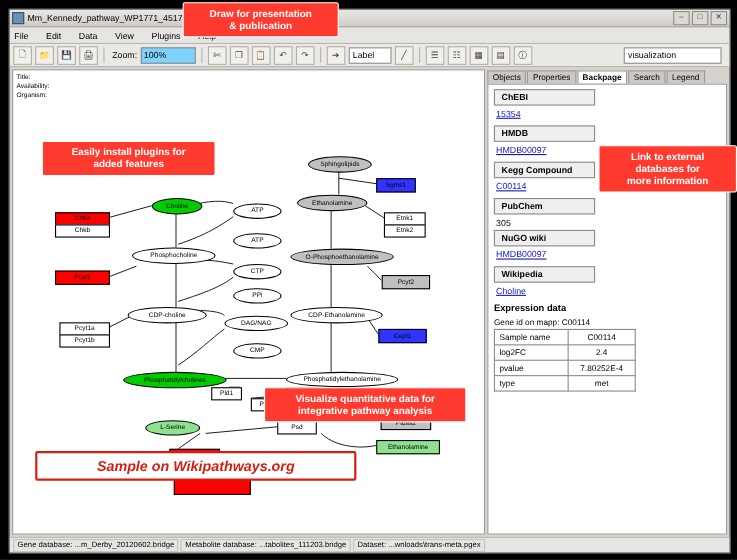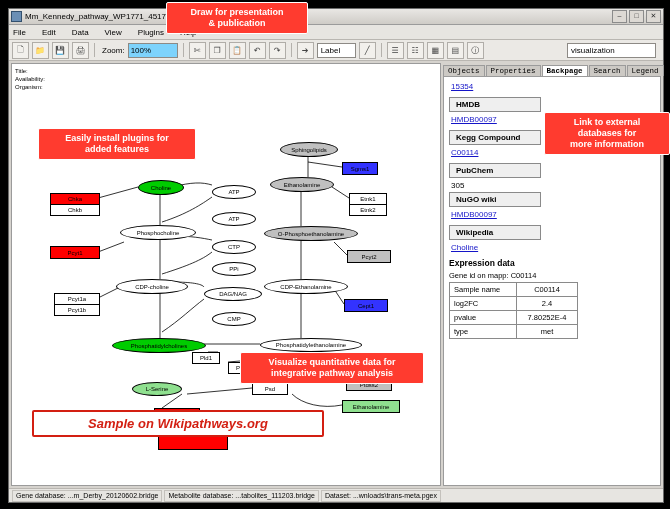--- a/index.html
+++ b/index.html
@@ -42,21 +42,21 @@
   .combo{height:13px;background:#fff;border:1px solid #8d8a85;font-size:8px;
          line-height:13px;padding-left:3px;position:relative;}
   .labelbox{width:34px;}
   
   .bodyrow{flex:1;display:flex;min-height:0;}
   .canvaswrap{flex:1;background:#fff;border:1px solid #9b9b9b;margin:2px;position:relative;overflow:hidden;}
   .leftmeta{position:absolute;left:3px;top:3px;font-size:6px;line-height:8px;color:#000;}
   
   .rightpanel{width:218px;display:flex;flex-direction:column;margin:2px 2px 2px 0;}
   .tabs{display:flex;font-size:7.5px;height:13px;align-items:flex-end;}
-  .tab{padding:1px 4px;border:1px solid #9b9b9b;border-bottom:none;background:#ccc9c4;margin-right:1px;font-family:Liberation Mono, monospace;}
+  .tab{padding:1px 4px;border:1px solid #9b9b9b;border-bottom:none;background:#ccc9c4;margin-right:1px;}
   .tab.active{background:#ffffff;font-weight:bold;}
   .panelbody{flex:1;background:#fff;border:1px solid #9b9b9b;overflow:hidden;
              padding:4px 5px;font-size:8px;color:#000;}
   .sectbox{display:inline-block;border:1px solid #8a8a8a;background:#efefef;
            padding:2px 6px;font-weight:bold;font-size:8px;margin-bottom:2px;min-width:78px;}
   .link{color:#1414c8;text-decoration:underline;font-size:8px;display:block;margin:1px 0 6px 2px;}
   .plainval{font-size:8px;margin:1px 0 2px 2px;}
   .exprhdr{font-weight:bold;font-size:8.5px;margin:4px 0 3px 0;}
   .geneid{font-size:7.5px;margin-bottom:2px;}
   table.expr{border-collapse:collapse;font-size:7.5px;}
@@ -295,20 +295,21 @@
 
     <div class="rightpanel">
       <div class="tabs">
         <span class="tab">Objects</span>
         <span class="tab">Properties</span>
         <span class="tab active">Backpage</span>
         <span class="tab">Search</span>
         <span class="tab">Legend</span>
       </div>
       <div class="panelbody">
+        <div class="sectbox">ChEBI</div>
         <a class="link" href="#">15354</a>
 
         <div class="sectbox">HMDB</div>
         <a class="link" href="#">HMDB00097</a>
 
         <div class="sectbox">Kegg Compound</div>
         <a class="link" href="#">C00114</a>
 
         <div class="sectbox">PubChem</div>
         <div class="plainval">305</div>
@@ -346,13 +347,13 @@
   </div>
 
   <div class="statusbar">
     <span class="cell">Gene database: ...m_Derby_20120602.bridge</span>
     <span class="cell">Metabolite database: ...tabolites_111203.bridge</span>
     <span class="cell">Dataset: ...wnloads\trans-meta.pgex</span>
   </div>
 </div>
 
 <div class="callout" style="left:166px;top:2px;width:128px;">Draw for presentation<br>&amp; publication</div>
-<div class="callout" style="left:544px;top:112px;width:112px;">Link  to external<br>databases  for<br>more information</div>
+<div class="callout" style="left:544px;top:132px;width:112px;">Link  to external<br>databases  for<br>more information</div>
 
 </body></html>

